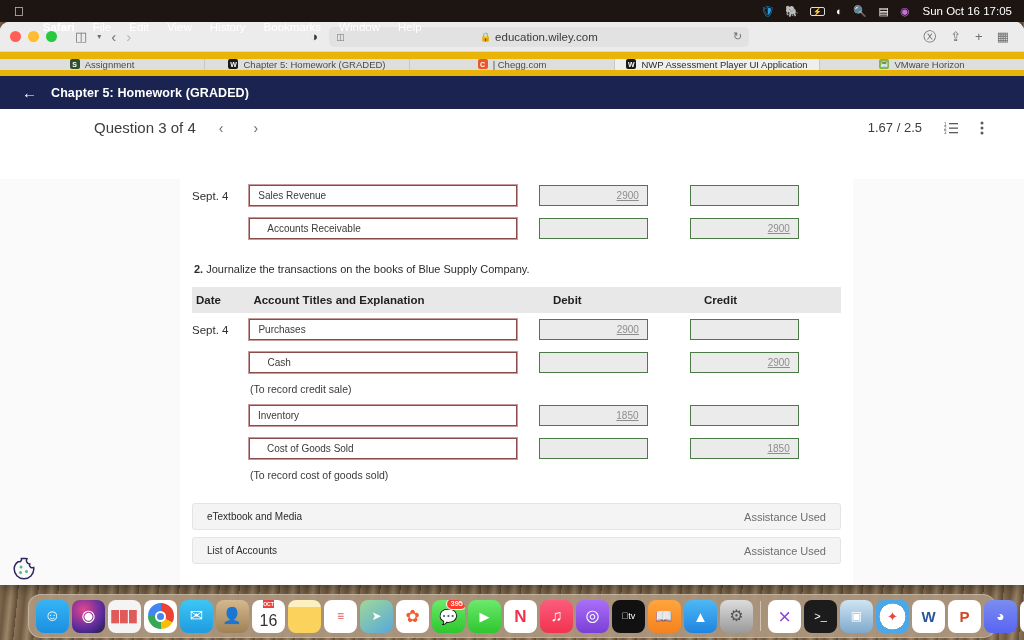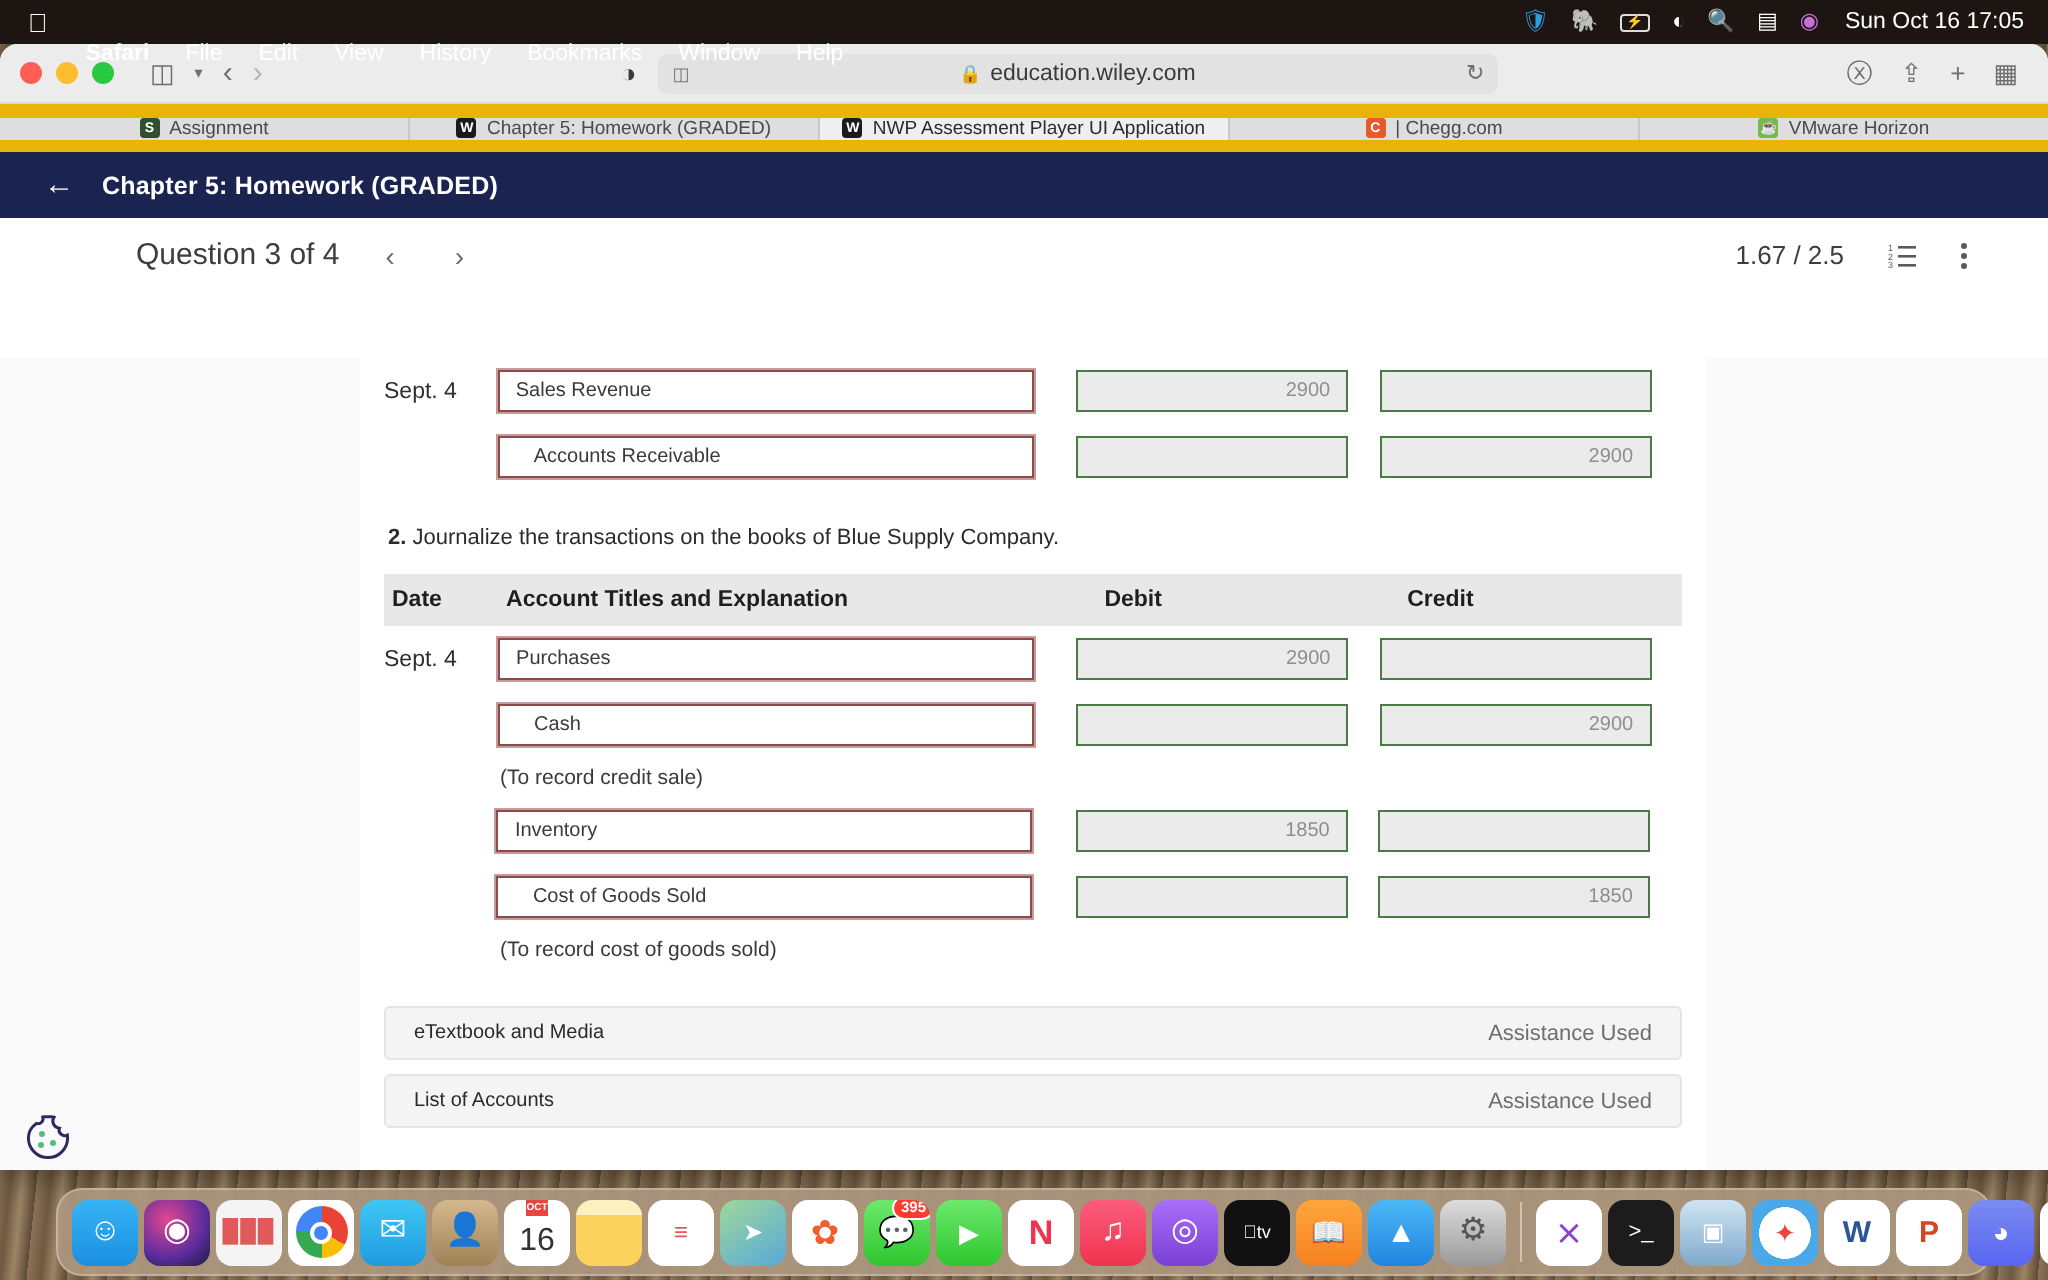--- a/index.html
+++ b/index.html
@@ -92,21 +92,21 @@
     height: 33px; background: #1b2450; display: flex; align-items: center;
     padding: 0 0 0 22px; color: #fff;
   }
   .back-arrow { font-size: 15px; margin-right: 14px; line-height: 1; }
   .app-title { font-size: 12.5px; font-weight: bold; letter-spacing: .1px; }
 
   .qbar {
     height: 37px; background: #fff; display: flex; align-items: center;
     padding: 0 40px 0 0; position: relative;
   }
-  .qbar-left { display: flex; align-items: center; gap: 16px; margin-left: 68px; justify-content: center; }
+  .qbar-left { display: flex; align-items: center; gap: 16px; margin-left: 94px; justify-content: center; }
   .qnum { font-size: 15px; color: #3d3d3d; }
   .qnav { font-size: 14px; color: #6a6a6a; padding: 0 7px; }
   .qbar-right { margin-left: auto; display: flex; align-items: center; gap: 22px; }
   .score { font-size: 13px; color: #3d3d3d; }
   .qicon { color: #5a5a5a; font-size: 13px; display: inline-flex; }
 
   
   .content-area {
     position: absolute; top: 157px; left: 0; width: 1024px; height: 406px;
     background: #fafafa; overflow: hidden;
@@ -130,23 +130,23 @@
   .thead-row td.c-debit, .thead-row td.c-credit { padding-left: 14px; }
 
   .acct-input {
     width: 268px; height: 21px; border: 1px solid #8c4b4b;
     background: #fff; font-size: 10px; color: #3a3a3a;
     display: flex; align-items: center; padding: 0 8px;
     box-shadow: inset 0 0 0 1px #fff, 0 0 0 1px #c89b9b;
   }
   .acct-input.indent { padding-left: 17px; }
   .amt-input {
-    width: 136px; height: 21px; border: 1px solid #4a7a46;
+    width: 109px; height: 21px; border: 1px solid #4a7a46;
     background: #ebebeb; font-size: 10px; color: #8e8e8e;
-    display: flex; align-items: center; justify-content: flex-end; padding: 0 8px;
+    display: flex; align-items: center; justify-content: flex-end; padding: 0 8px; text-decoration: underline;
   }
   .row-pad td { padding: 6px 0; }
   .note { font-size: 10.5px; color: #3a3a3a; padding: 4px 0 4px 58px; }
   .instr { font-size: 11px; color: #2b2b2b; padding: 18px 0 12px 2px; }
   .instr b { font-weight: bold; }
 
   
   .frow {
     margin: 0 12px 7px 12px; height: 27px; background: #f4f4f4;
     border: 1px solid #e4e4e4; border-radius: 3px;
@@ -253,27 +253,27 @@
 
   <div class="tabbar">
     <div class="tab">
       <span class="favicon fav-assignment">S</span>
       <span>Assignment</span>
     </div>
     <div class="tab">
       <span class="favicon fav-w">W</span>
       <span>Chapter 5: Homework (GRADED)</span>
     </div>
+    <div class="tab">
+      <span class="favicon fav-chegg">C</span>
+      <span>| Chegg.com</span>
+    </div>
     <div class="tab active">
       <span class="favicon fav-w">W</span>
       <span>NWP Assessment Player UI Application</span>
-    </div>
-    <div class="tab">
-      <span class="favicon fav-chegg">C</span>
-      <span>| Chegg.com</span>
     </div>
     <div class="tab">
       <span class="favicon fav-vm">☕</span>
       <span>VMware Horizon</span>
     </div>
   </div>
 
   <div class="app-header">
     <span class="back-arrow">←</span>
     <span class="app-title">Chapter 5: Homework (GRADED)</span>

